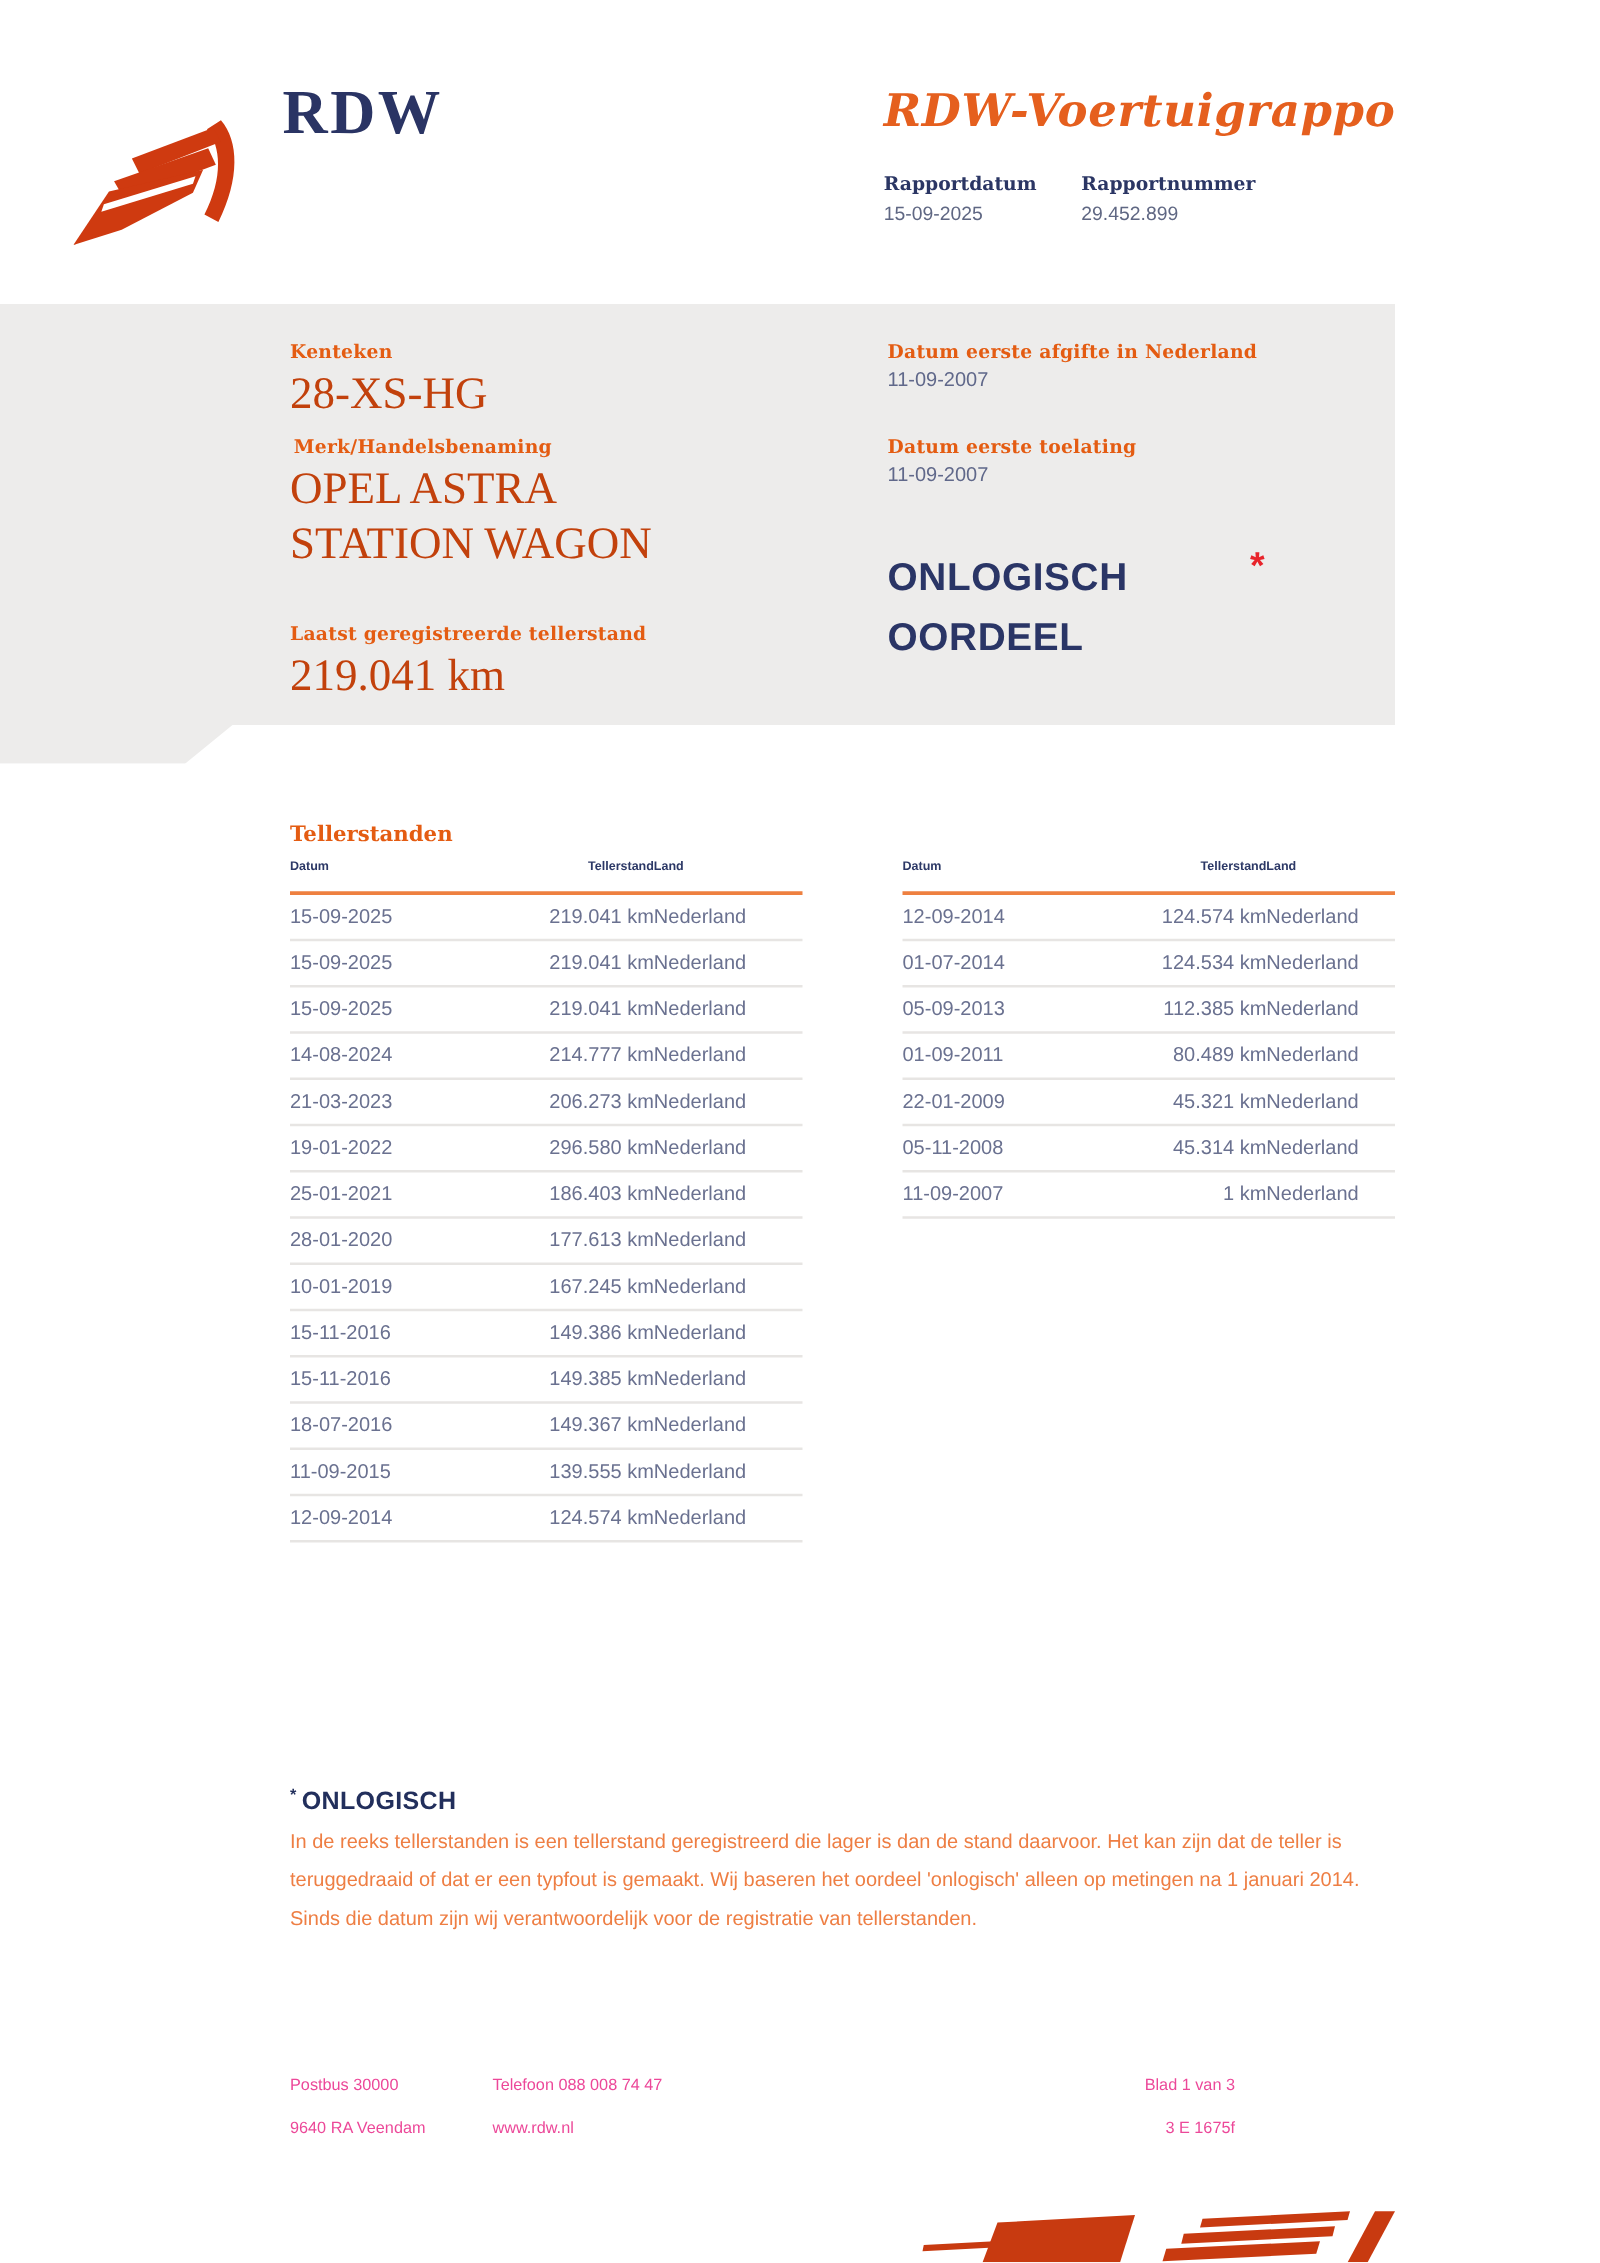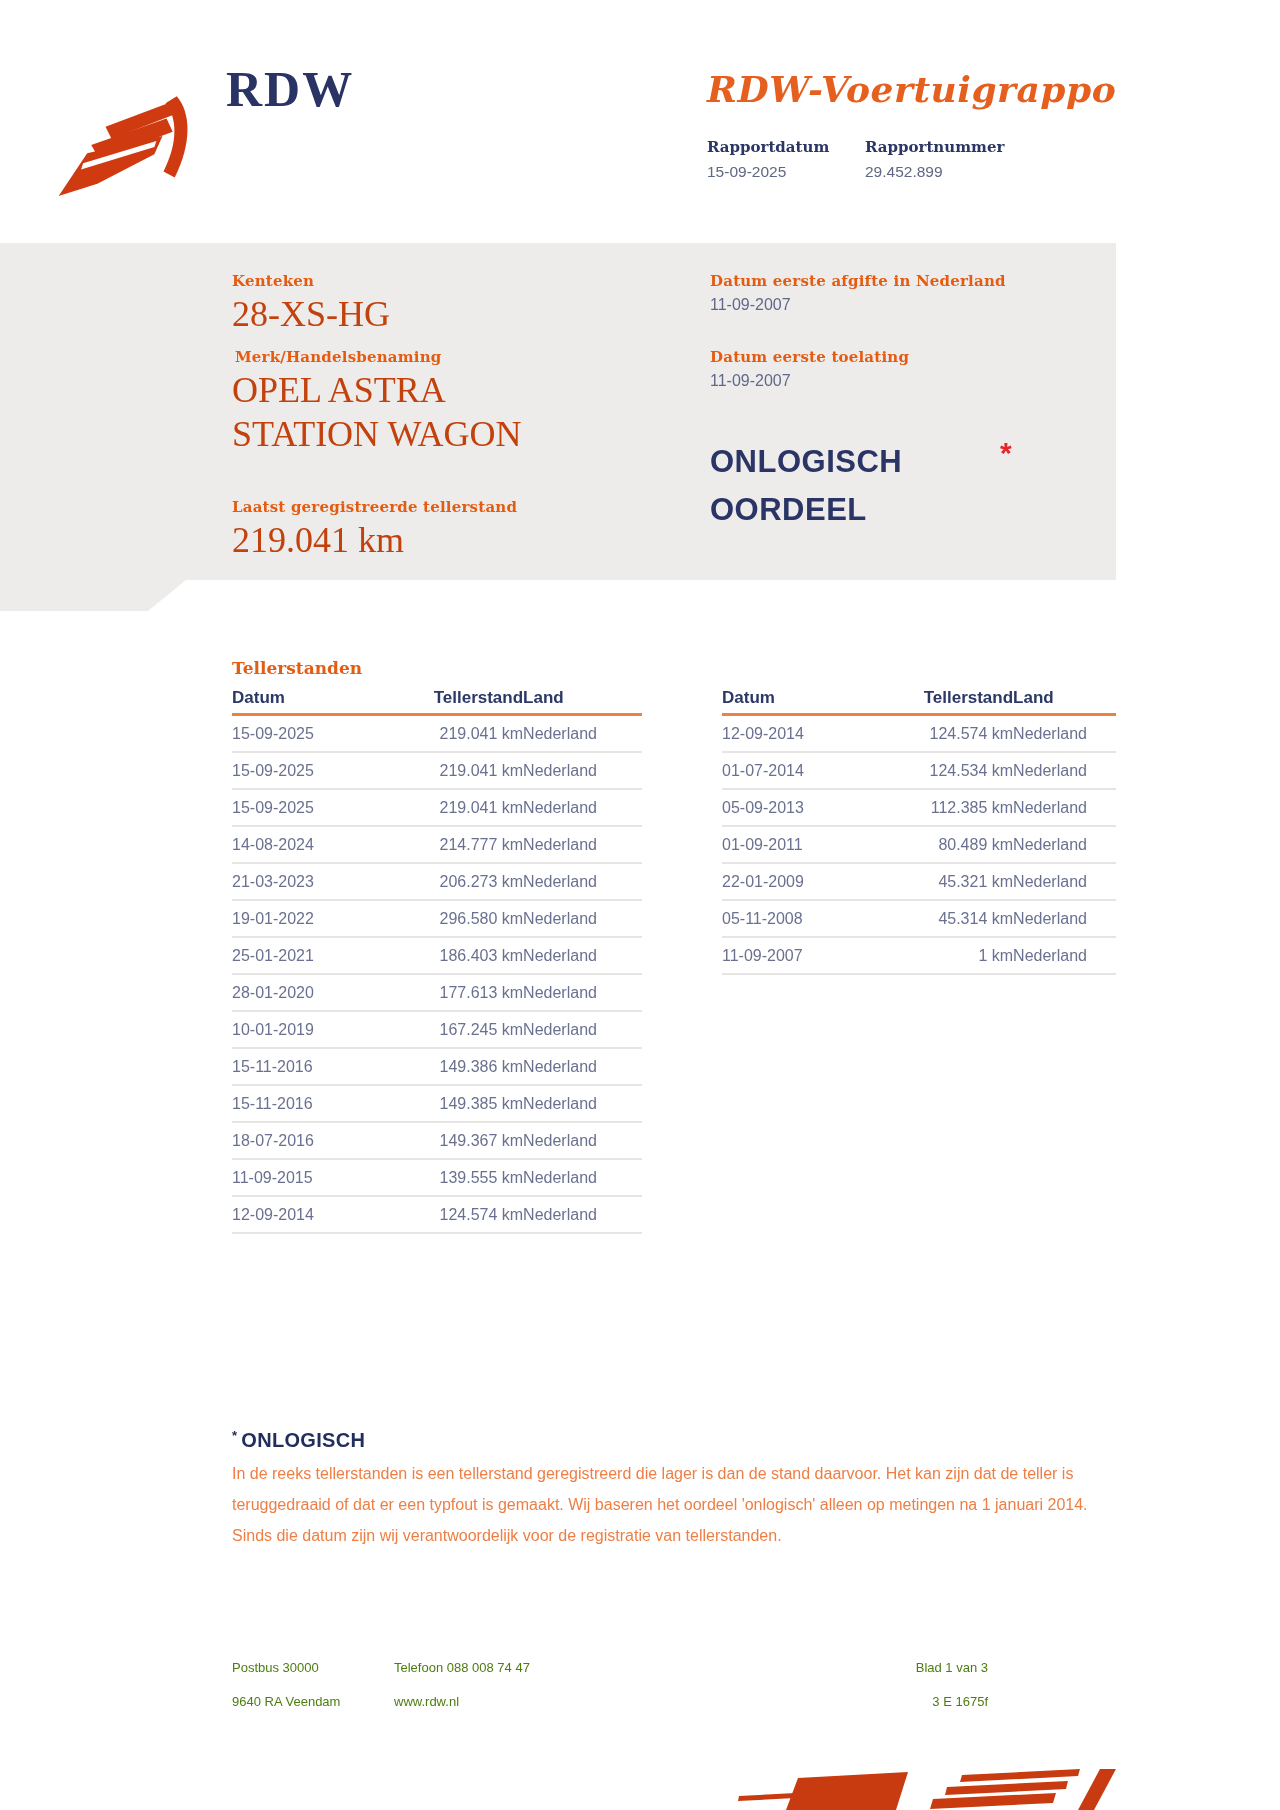--- a/index.html
+++ b/index.html
@@ -27,36 +27,36 @@
   .oordeel{position:absolute;left:710px;top:438px;font-weight:700;font-size:31px;
            line-height:48px;color:#2a3566;letter-spacing:.5px;}
   .oordeel-ast{position:absolute;left:1000px;top:436px;font-weight:700;font-size:30px;color:#e8242b;}
 
   
   .section-heading{position:absolute;left:232px;top:658px;font-family:"DejaVu Serif",serif;
            font-weight:700;font-size:17px;color:#e45c12;}
   .ttable{position:absolute;top:688px;width:410px;}
   .ttable.left{left:232px;} .ttable.right{left:722px;}
   .thead{display:flex;height:25px;align-items:flex-start;border-bottom:3px solid #ee8040;
-         font-weight:700;font-size:17px;color:#2c3866;}
+         font-weight:700;font-size:10px;color:#2c3866;}
   .trow{display:flex;height:35px;align-items:center;border-bottom:2px solid #e7e5e3;
         font-size:16px;color:#6a7190;}
   .c-datum{width:40%;text-align:left;}
   .c-teller{width:31%;text-align:right;}
   .c-land{width:29%;}
 
   
   .fn-heading{position:absolute;left:232px;top:1428px;font-weight:700;font-size:20px;
               color:#222f5c;letter-spacing:.3px;}
   .fn-ast{font-size:13px;vertical-align:7px;margin-right:4px;font-weight:700;color:#222f5c;}
   .fn-body{position:absolute;left:232px;top:1458px;width:900px;font-size:16px;
            line-height:31px;color:#ee7e43;}
 
   
-  .foot{position:absolute;font-size:13px;color:#4d7c0f;white-space:nowrap;}
+  .foot{position:absolute;font-size:13px;color:#ec4899;white-space:nowrap;}
   .foot.r{right:128px;text-align:right;}
 
   
   .stripes{position:absolute;left:700px;top:1765px;width:580px;height:45px;}
 </style>
 </head>
 <body>
 
 <div class="page">
 

